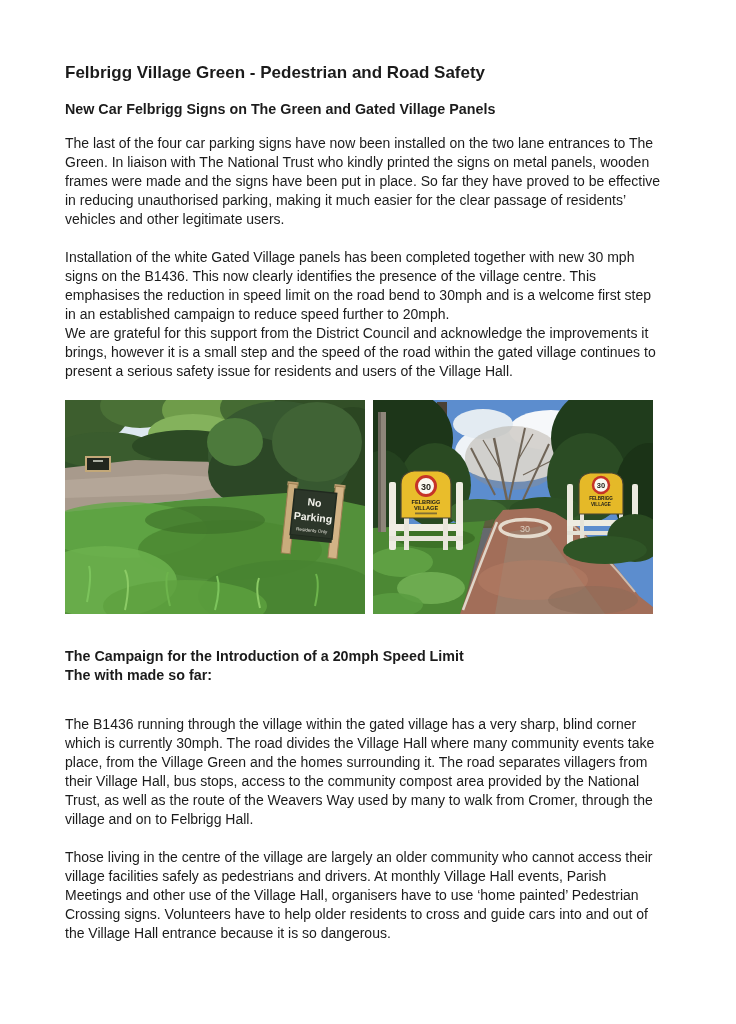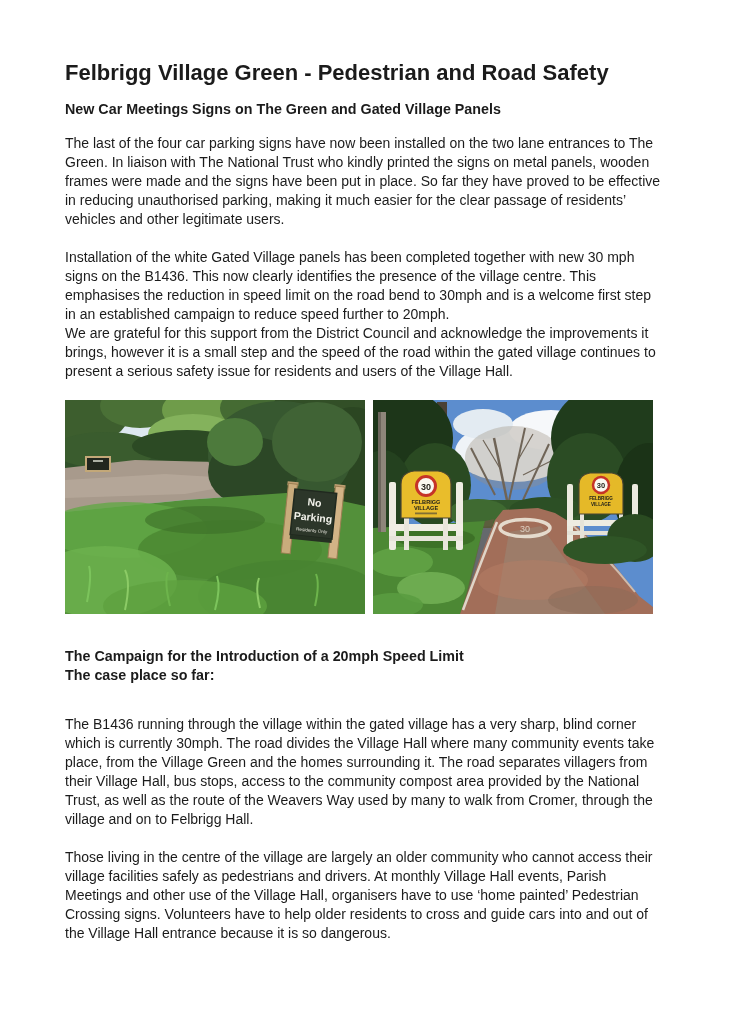--- a/index.html
+++ b/index.html
@@ -12,21 +12,21 @@
     color: #1b1b1b;
     overflow: hidden;
   }
   .content {
     position: absolute;
     left: 65px;
     top: 63px;
     width: 608px;
   }
   .doc-title {
-    font-size: 22px;
+    font-size: 17px;
     line-height: 19px;
     font-weight: bold;
     margin: 0 0 18px 0;
   }
   .doc-subhead {
     font-size: 14.3px;
     line-height: 19px;
     font-weight: bold;
     margin: 0 0 15px 0;
   }
@@ -50,21 +50,21 @@
   }
 </style>
 </head>
 <body>
 
 <div class="page">
   <div class="content">
 
     <h1 class="doc-title">Felbrigg Village Green - Pedestrian and Road Safety</h1>
 
-    <h2 class="doc-subhead">New Car Meetings Signs on The Green and Gated Village Panels</h2>
+    <h2 class="doc-subhead">New Car Felbrigg Signs on The Green and Gated Village Panels</h2>
 
     <p class="doc-para">The last of the four car parking signs have now been installed on the two lane entrances to The Green. In liaison with The National Trust who kindly printed the signs on metal panels, wooden frames were made and the signs have been put in place. So far they have proved to be effective in reducing unauthorised parking, making it much easier for the clear passage of residents’ vehicles and other legitimate users.</p>
 
     <p class="doc-para"><span>Installation of the white Gated Village panels has been completed together with new 30 mph signs on the B1436. This now clearly identifies the presence of the village centre. This emphasises the reduction in speed limit on the road bend to 30mph and is a welcome first step in an established campaign to reduce speed further to 20mph.</span><br>
     <span>We are grateful for this support from the District Council and acknowledge the improvements it brings, however it is a small step and the speed of the road within the gated village continues to present a serious safety issue for residents and users of the Village Hall.</span></p>
 
     <div class="photo-row">
 
       <svg class="photo" width="300" height="214" viewBox="0 0 300 214" role="img">
 
@@ -226,20 +226,20 @@
           <text x="228" y="88" font-size="7.5" font-weight="bold" fill="#27251d" text-anchor="middle">30</text>
           <text x="228" y="100" font-size="4.6" font-weight="bold" fill="#21201a" text-anchor="middle">FELBRIGG</text>
           <text x="228" y="105.5" font-size="4.6" font-weight="bold" fill="#21201a" text-anchor="middle">VILLAGE</text>
           <ellipse cx="262" cy="138" rx="28" ry="24" fill="#2a4b21"></ellipse>
           <ellipse cx="232" cy="150" rx="42" ry="14" fill="#2f5526"></ellipse>
         </g>
       </svg>
     </div>
 
     <h2 class="campaign-head"><span>The Campaign for the Introduction of a 20mph Speed Limit</span><br>
-    <span>The case place so far:</span></h2>
+    <span>The with made so far:</span></h2>
 
     <p class="doc-para">The B1436 running through the village within the gated village has a very sharp, blind corner which is currently 30mph. The road divides the Village Hall where many community events take place, from the Village Green and the homes surrounding it. The road separates villagers from their Village Hall, bus stops, access to the community compost area provided by the National Trust, as well as the route of the Weavers Way used by many to walk from Cromer, through the village and on to Felbrigg Hall.</p>
 
     <p class="doc-para">Those living in the centre of the village are largely an older community who cannot access their village facilities safely as pedestrians and drivers. At monthly Village Hall events, Parish Meetings and other use of the Village Hall, organisers have to use ‘home painted’ Pedestrian Crossing signs. Volunteers have to help older residents to cross and guide cars into and out of the Village Hall entrance because it is so dangerous.</p>
 
   </div>
 </div>
 
 </body></html>

